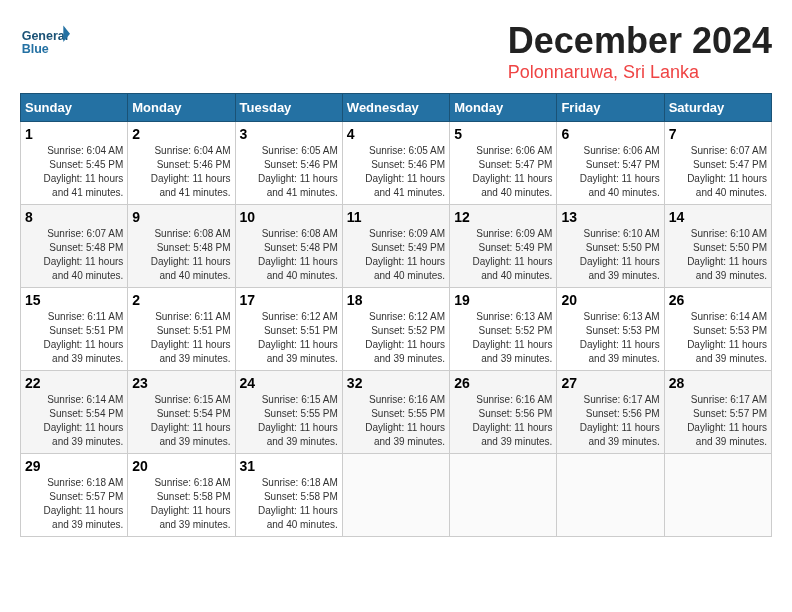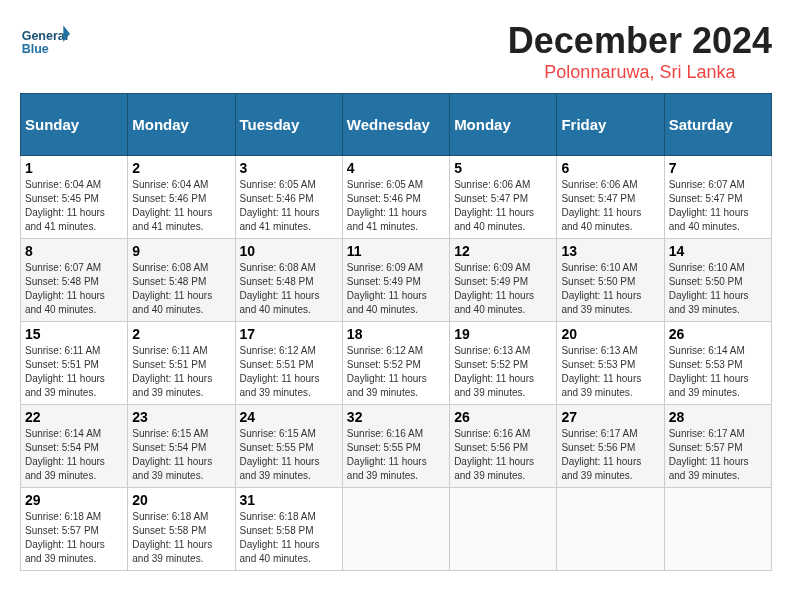--- a/index.html
+++ b/index.html
@@ -22,42 +22,42 @@
       font-size: 18px;
       font-weight: bold;
       color: #1a5276;
     }
     .logo-icon {
       width: 50px;
       height: 40px;
       margin-right: 5px;
     }
     .title-section {
-      text-align: center;
+      text-align: left;
     }
     .month-title {
       font-size: 36px;
       font-weight: bold;
       color: #222;
     }
     .location-title {
       font-size: 18px;
       color: #ef4444;
     }
     .calendar {
       width: 100%;
       border-collapse: collapse;
       font-size: 11px;
     }
     .calendar th {
       background: #2471a3;
       color: #fff;
-      padding: 22px 4px;
+      padding: 6px 4px;
       text-align: left;
-      font-size: 15px;
+      font-size: 13px;
       font-weight: bold;
       border: 1px solid #1a5276;
     }
     .calendar td {
       border: 1px solid #ccc;
       vertical-align: top;
       padding: 4px;
       width: calc(100%/7);
       min-height: 80px;
       background: #fff;
@@ -68,20 +68,21 @@
     .day-num {
       font-size: 14px;
       font-weight: bold;
       display: block;
       margin-bottom: 2px;
     }
     .day-info {
       font-size: 10px;
       color: #333;
       line-height: 1.4;
+      text-align: right;
     }
     .empty-cell {
       background: #fafafa !important;
     }
   </style>
 </head>
 <body>
 
 <div class="header">
   <div class="logo">

